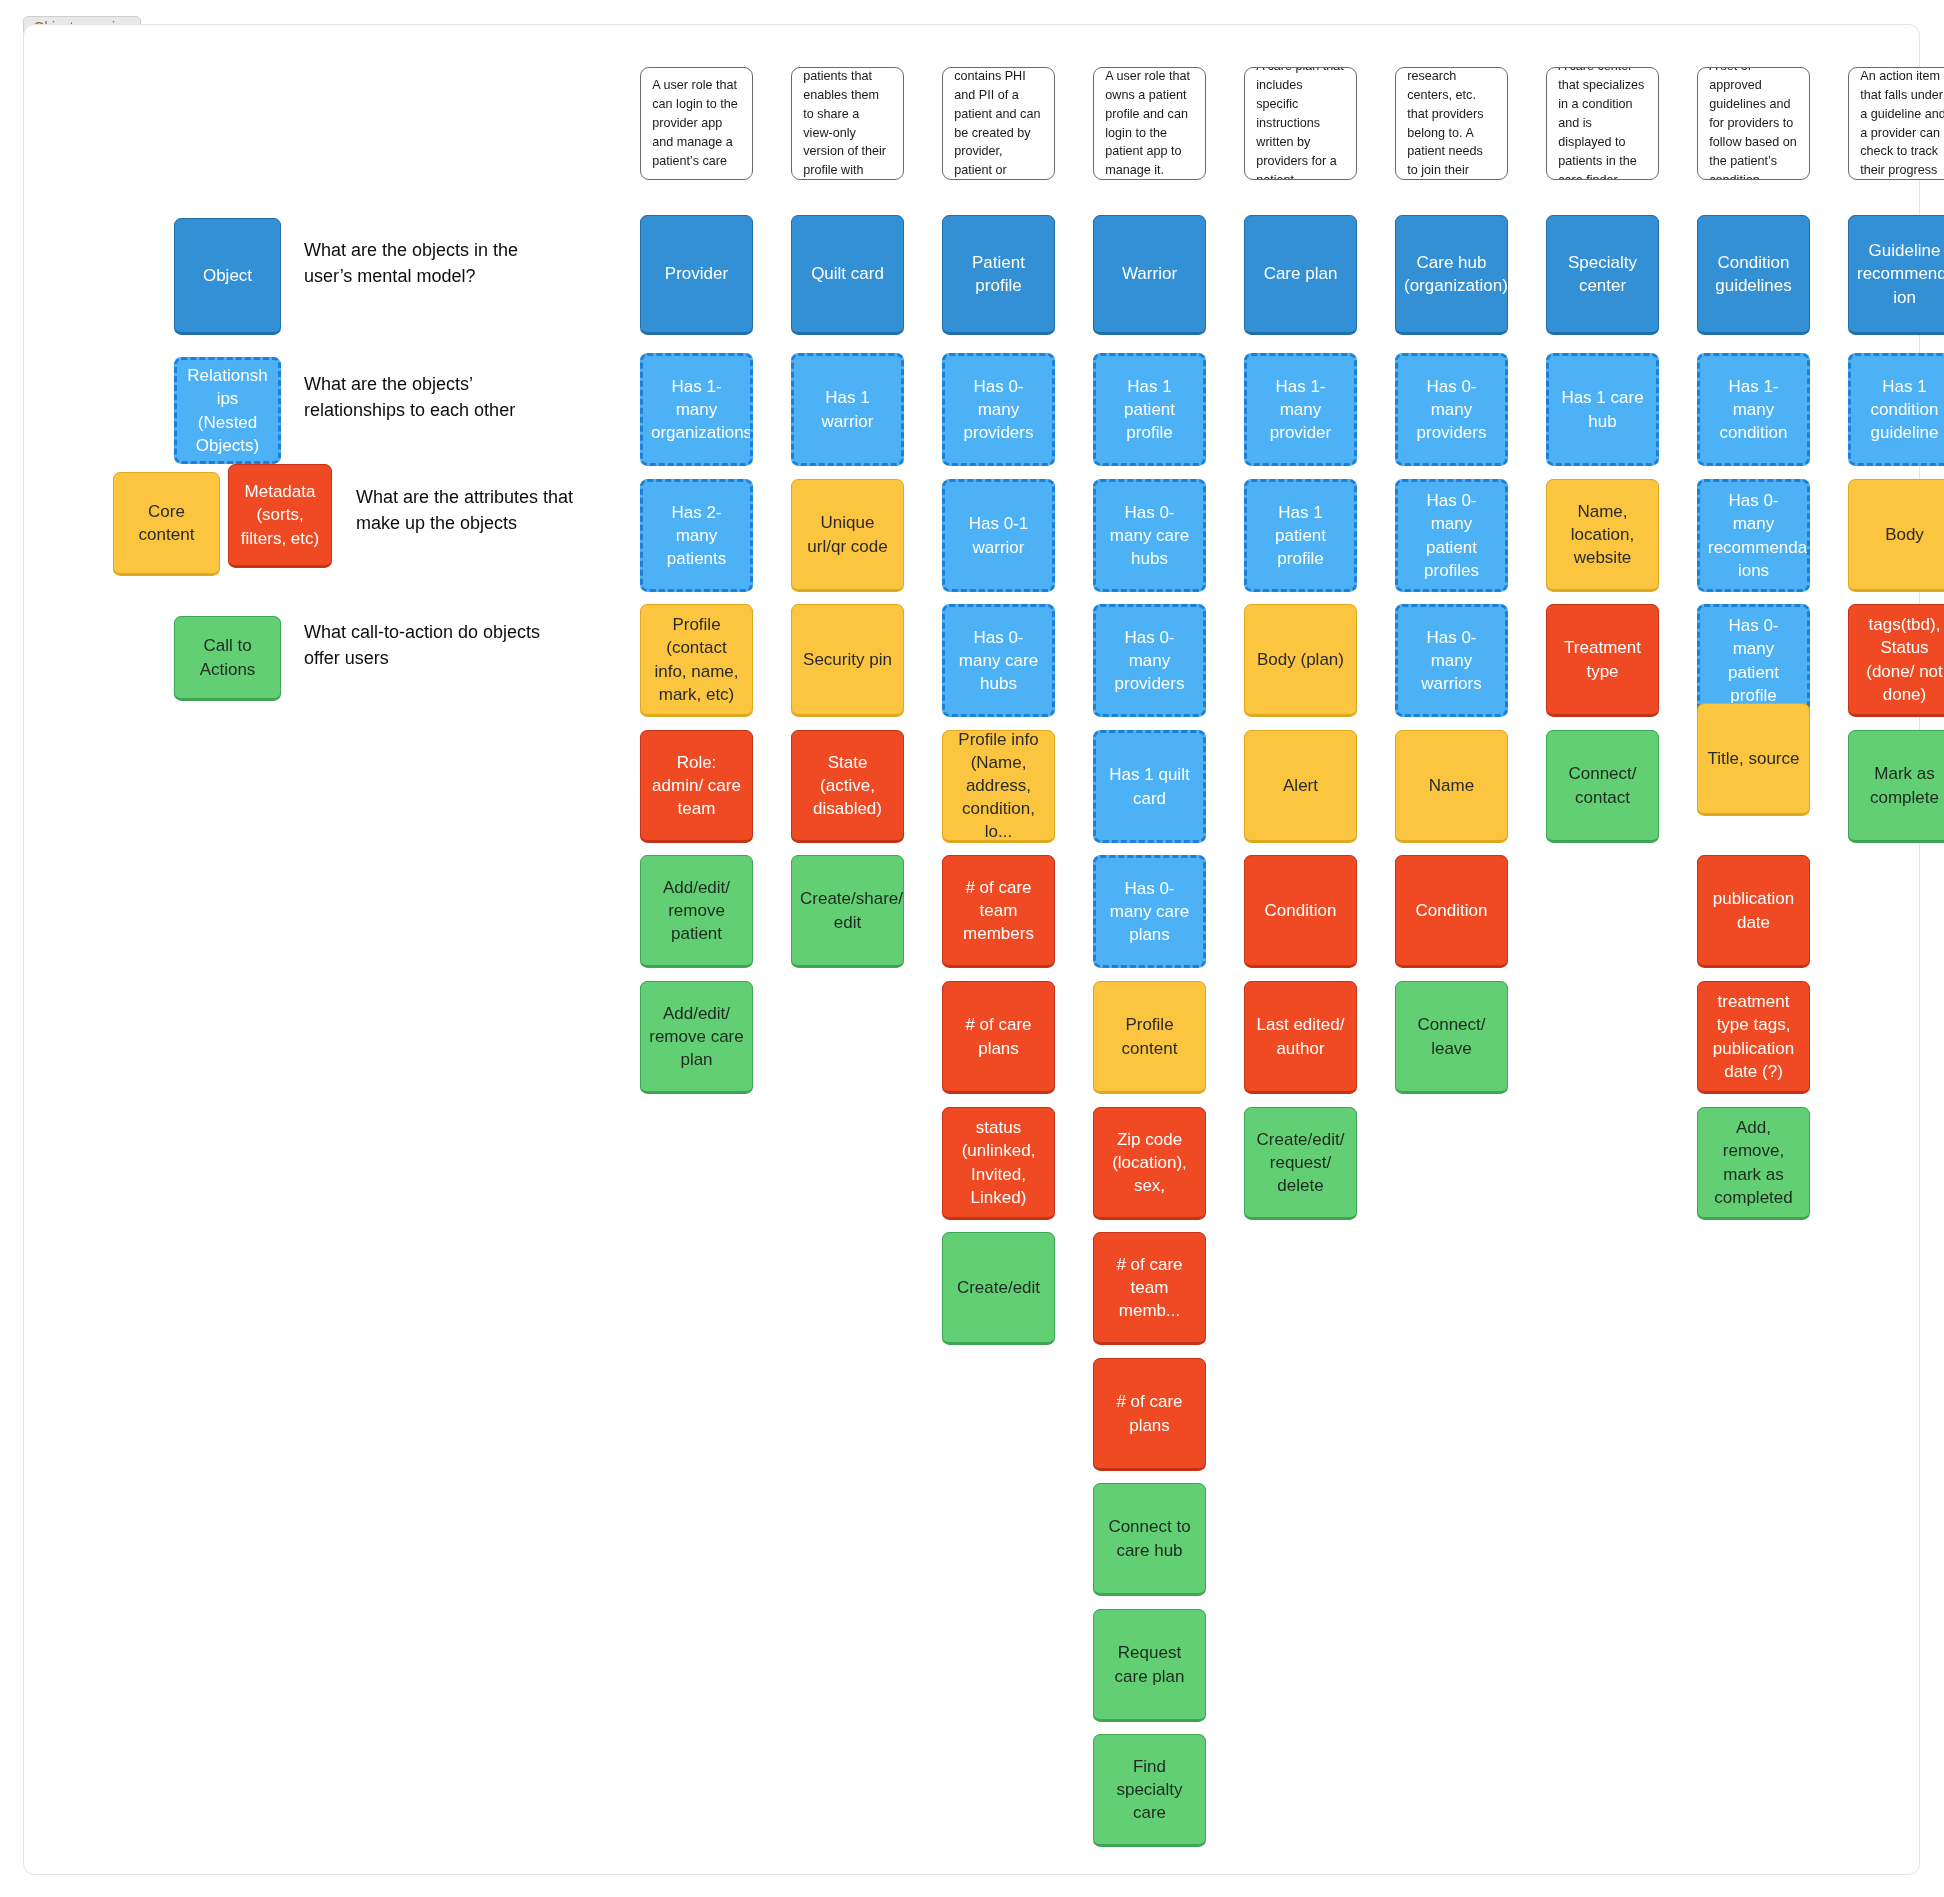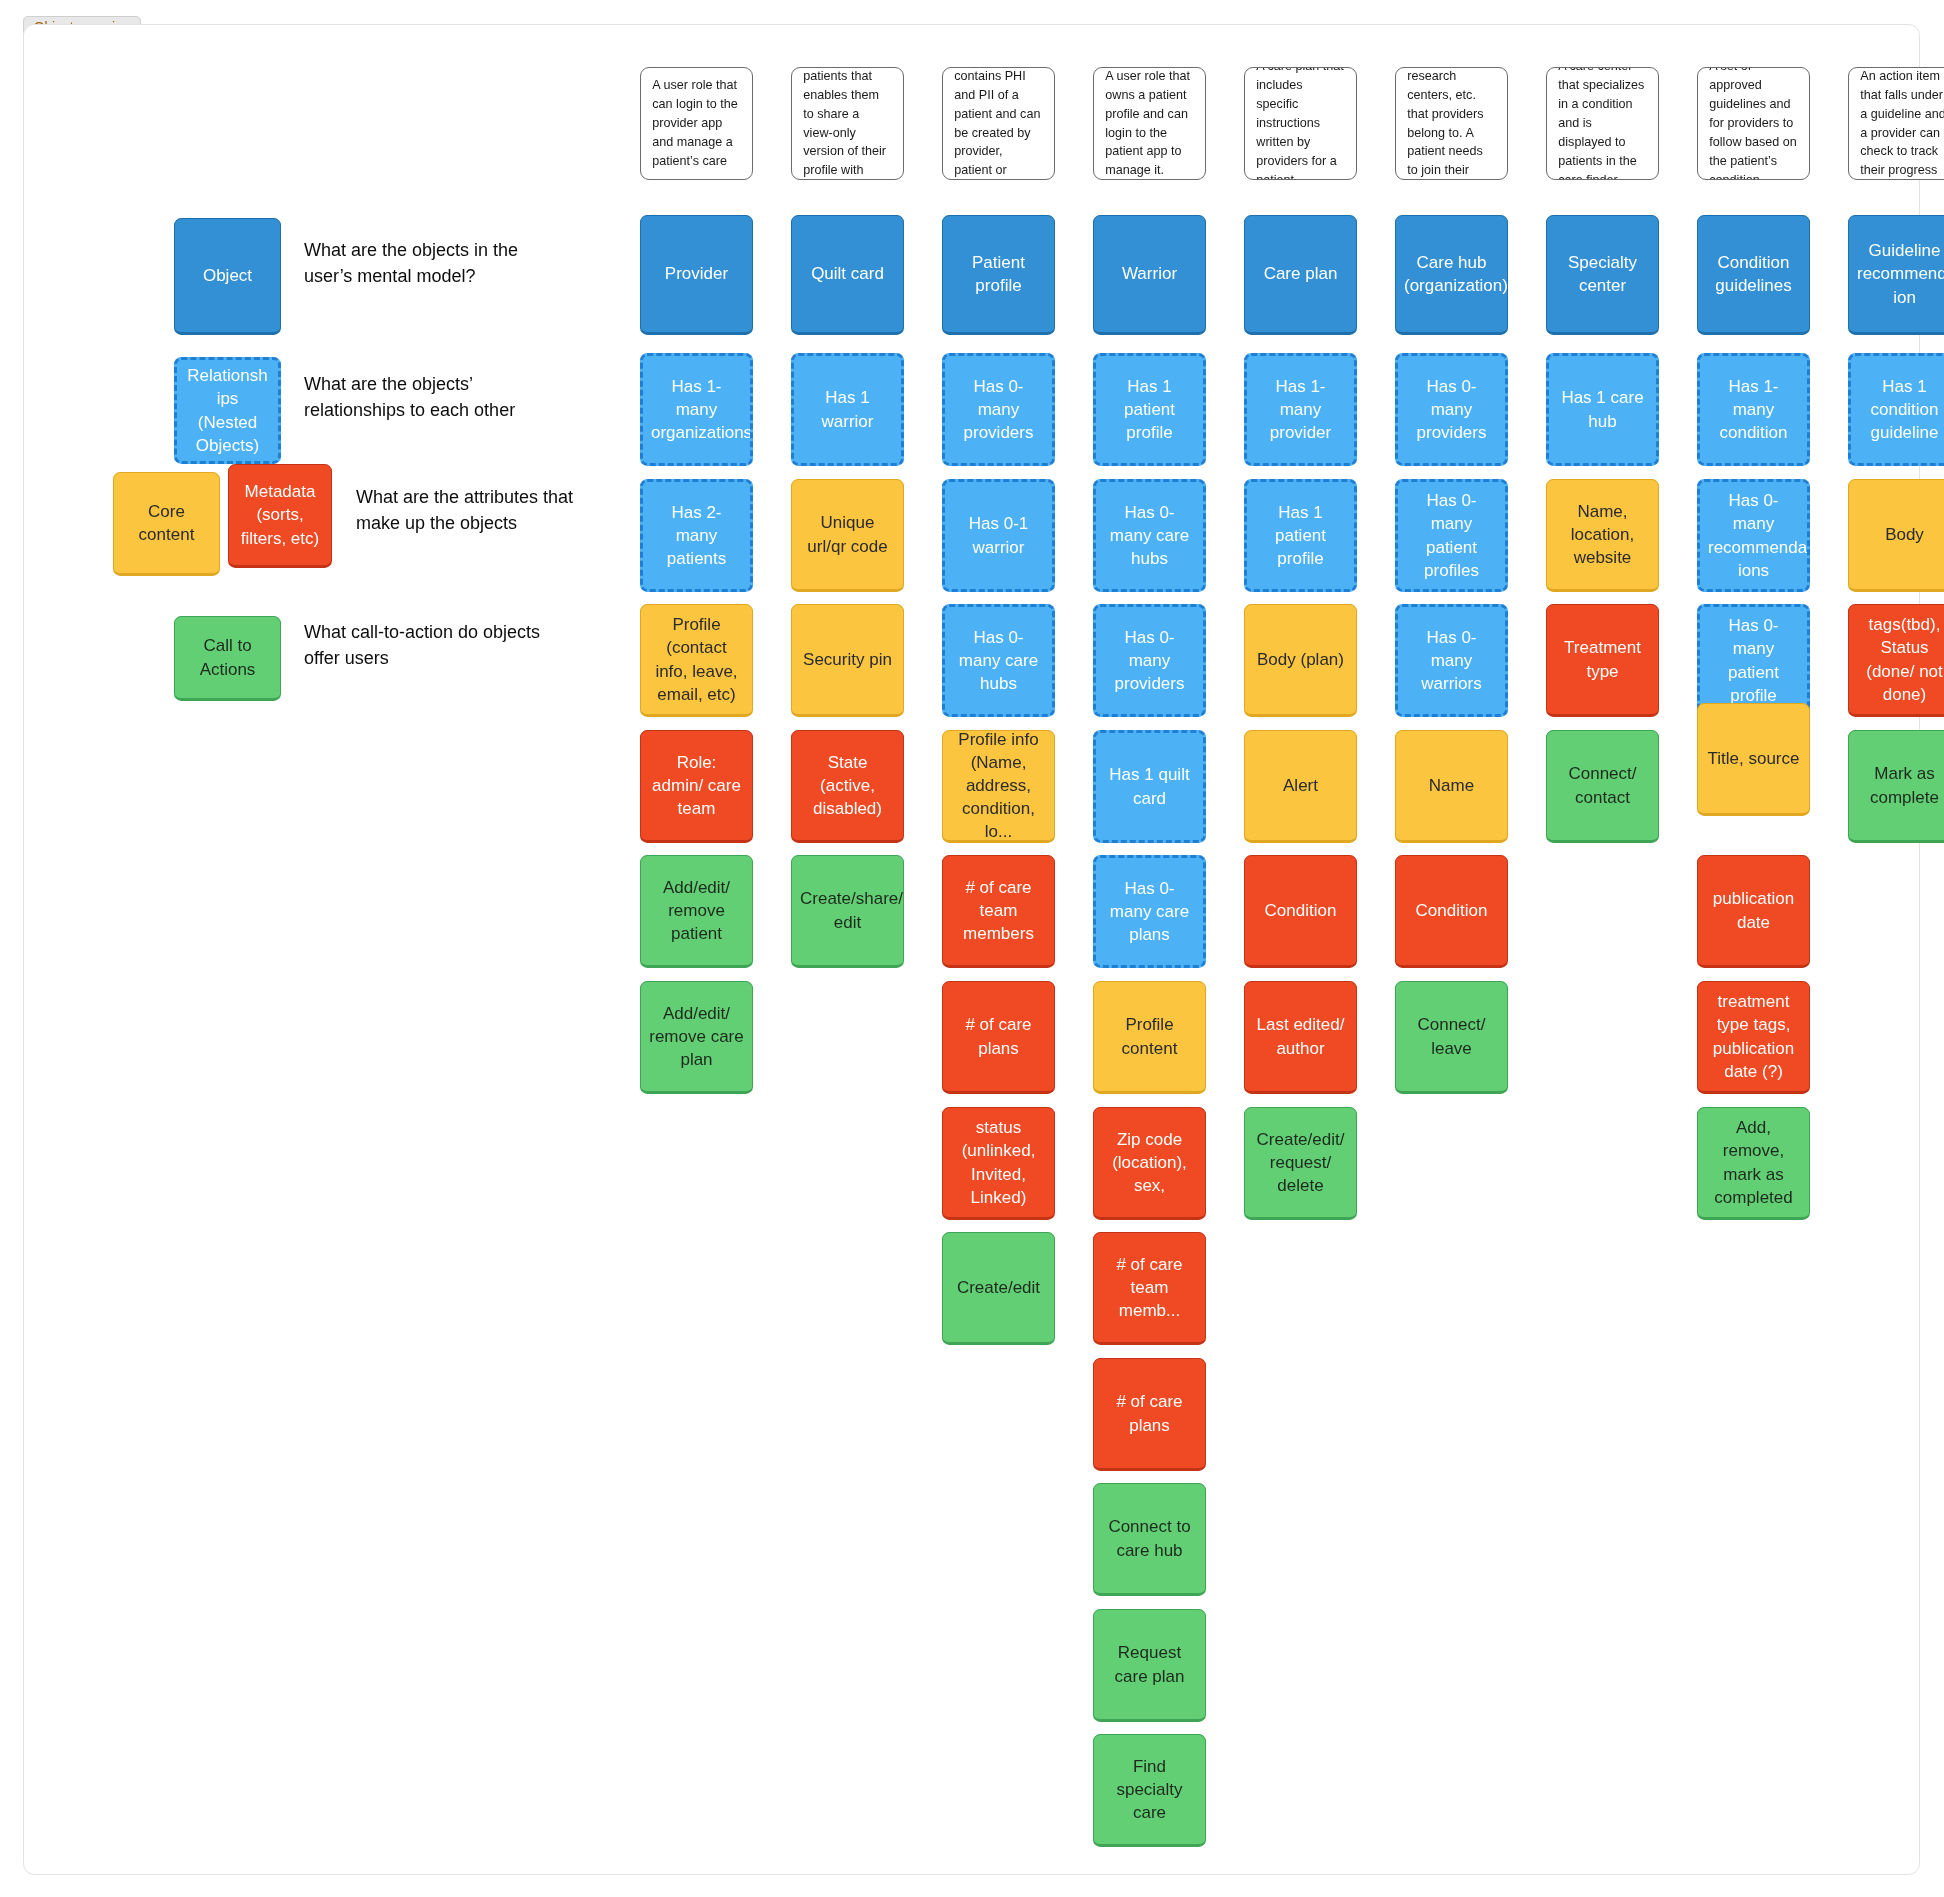--- a/index.html
+++ b/index.html
@@ -137,21 +137,21 @@
       <div class="card c-object" style="left: 616px; top: 190px; width: 113px; height: 120px;">
         <span>Provider</span>
       </div>
       <div class="card c-rel" style="left: 616px; top: 328px; width: 113px; height: 113px;">
         <span>Has 1-many organizations</span>
       </div>
       <div class="card c-rel" style="left: 616px; top: 454px; width: 113px; height: 113px;">
         <span>Has 2-many patients</span>
       </div>
       <div class="card c-core" style="left: 616px; top: 579px; width: 113px; height: 113px;">
-        <span>Profile (contact info, leave, email, etc)</span>
+        <span>Profile (contact info, name, mark, etc)</span>
       </div>
       <div class="card c-meta" style="left: 616px; top: 705px; width: 113px; height: 113px;">
         <span>Role: admin/ care team</span>
       </div>
       <div class="card c-cta" style="left: 616px; top: 830px; width: 113px; height: 113px;">
         <span>Add/edit/ remove patient</span>
       </div>
       <div class="card c-cta" style="left: 616px; top: 956px; width: 113px; height: 113px;">
         <span>Add/edit/ remove care plan</span>
       </div>

